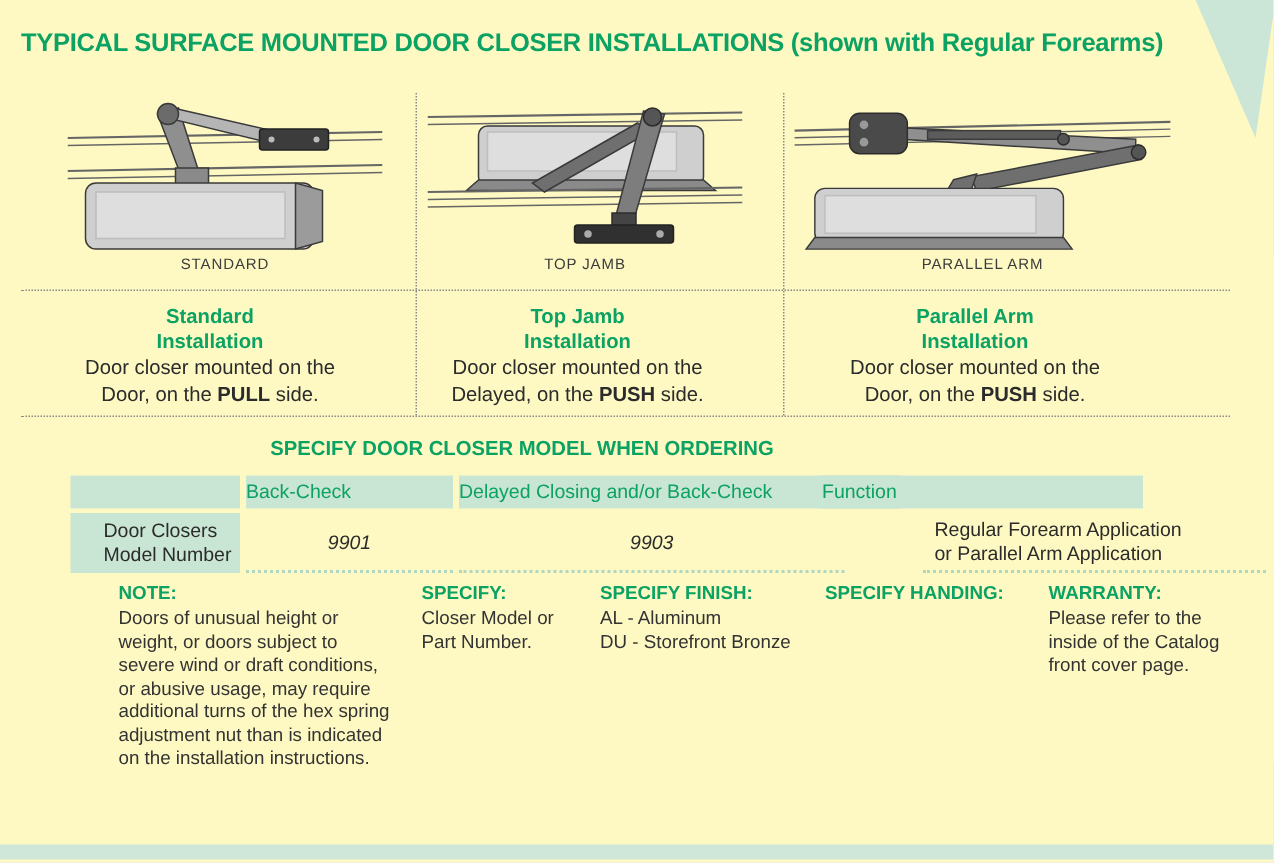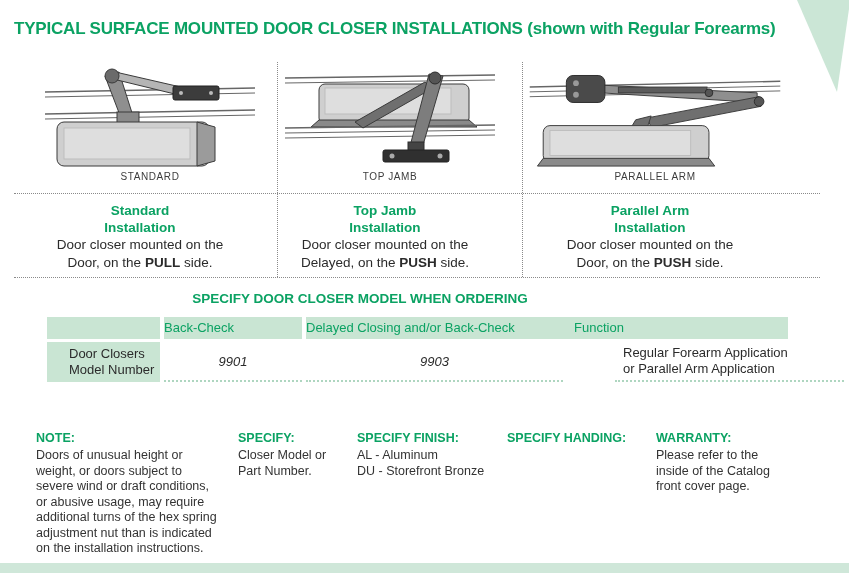--- a/index.html
+++ b/index.html
@@ -1,17 +1,17 @@
 <!DOCTYPE html>
 <html style="--green: #0ba263; --cellbg: #c9e5d3; --band: #cfe7d9;"><head>
 <meta charset="utf-8">
 <style>
   html,body{margin:0;padding:0;background:#e8e8e8;}
   .page{
-    position:relative;width:849px;height:575px;background:#ffffff;overflow:hidden;
+    position:relative;width:849px;height:575px;background:#fef9c3;overflow:hidden;
     font-family:"Liberation Sans", sans-serif;color:#2b2b2b;
   }
   .title{
     position:absolute;left:14px;top:19px;margin:0;
     font-size:17px;font-weight:bold;color:var(--green,#0ba263);letter-spacing:-0.2px;white-space:nowrap;
   }
   
   .corner-wedge{position:absolute;left:795px;top:0;width:54px;height:96px;}
   .bottom-band{position:absolute;left:0;right:0;bottom:2px;height:10px;background:var(--band,#cfe7d9);}
   
@@ -19,33 +19,33 @@
   .hdiv{position:absolute;left:14px;width:806px;height:0;border-top:1px dotted #8a8a8a;}
   
   .illus{position:absolute;margin:0;text-align:center;}
   .illus svg{display:block;margin:0 auto;}
   .cap{font-size:10px;letter-spacing:0.6px;color:#3c3c3c;margin-top:3px;}
   
   .inst{position:absolute;top:202px;text-align:center;}
   .inst-heading{font-weight:bold;color:var(--green,#0ba263);font-size:13.5px;line-height:17px;white-space:pre-line;}
   .inst-line{font-size:13.5px;line-height:18px;}
   
-  .tbl-title{position:absolute;left:160px;top:291px;width:400px;text-align:center;
+  .tbl-title{position:absolute;left:148px;top:291px;width:400px;text-align:center;
     font-size:13.5px;font-weight:bold;color:var(--green,#0ba263);}
   .th,.td{position:absolute;box-sizing:border-box;font-size:13px;}
   .th{top:317px;height:22px;background:var(--cellbg,#c9e5d3);color:var(--green,#0ba263);
     text-align:left;line-height:22px;}
   .td{top:342px;height:40px;}
   .td-label{background:var(--cellbg,#c9e5d3);display:flex;align-items:center;padding-left:22px;
     line-height:16px;white-space:pre-line;}
   .td-num{text-align:center;line-height:40px;border-bottom:2px dotted #aed6c0;font-style:italic;}
   .td-func{display:flex;flex-direction:column;justify-content:center;padding-left:8px;
     line-height:16px;white-space:pre-line;border-bottom:2px dotted #aed6c0;margin-left:48px;}
   
-  .note{position:absolute;top:431px;font-size:12.5px;}
+  .note{position:absolute;top:388px;font-size:12.5px;margin-left:43px;}
   .note-heading{font-weight:bold;color:var(--green,#0ba263);font-size:12.5px;margin-bottom:3px;}
   .note-body{line-height:15.5px;white-space:pre-line;color:#333;}
 </style>
 </head>
 <body>
 
 <div class="page">
 
   <div class="corner-wedge">
     <svg width="54" height="96" viewBox="0 0 54 96">
@@ -142,21 +142,21 @@
 Installation</div>
     <div class="inst-line">Door closer mounted on the</div>
     <div class="inst-line"><span>Door, on the </span><b>PUSH</b><span> side.</span></div>
   </div>
 
   <div class="tbl-title">SPECIFY DOOR CLOSER MODEL WHEN ORDERING</div>
 
   <div class="th" style="left:47px;width:113px;"></div>
   <div class="th" style="left:164px;width:138px;">Back-Check</div>
   <div class="th" style="left:306px;width:295px;">Delayed Closing and/or Back-Check</div>
-  <div class="th" style="left:574px;width:214px;">Function</div>
+  <div class="th" style="left:548px;width:214px;">Function</div>
 
   <div class="td td-label" style="left:47px;width:113px;">Door Closers
 Model Number</div>
   <div class="td td-num" style="left:164px;width:138px;">9901</div>
   <div class="td td-num" style="left:306px;width:257px;">9903</div>
   <div class="td td-func" style="left:567px;width:229px;">Regular Forearm Application
 or Parallel Arm Application</div>
 
   <div class="note" style="left:36px;width:200px;">
     <div class="note-heading">NOTE:</div>

